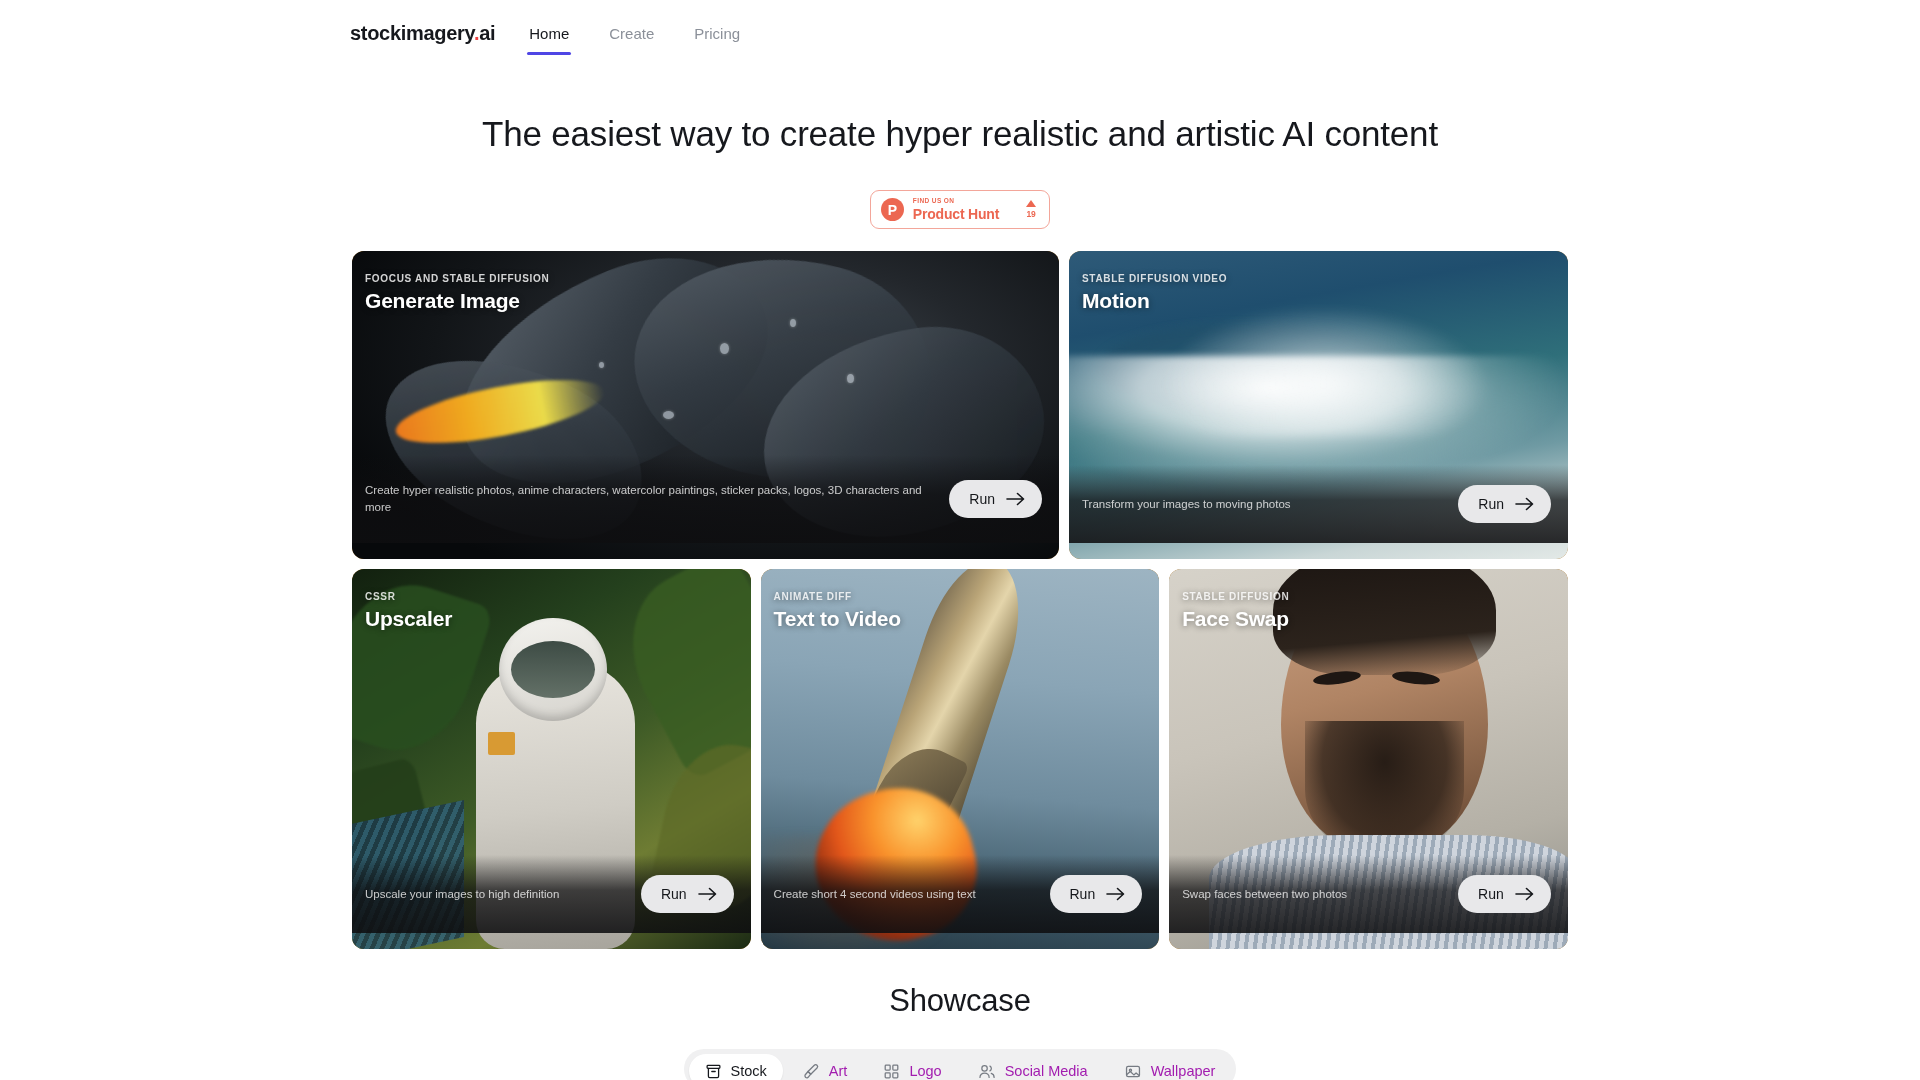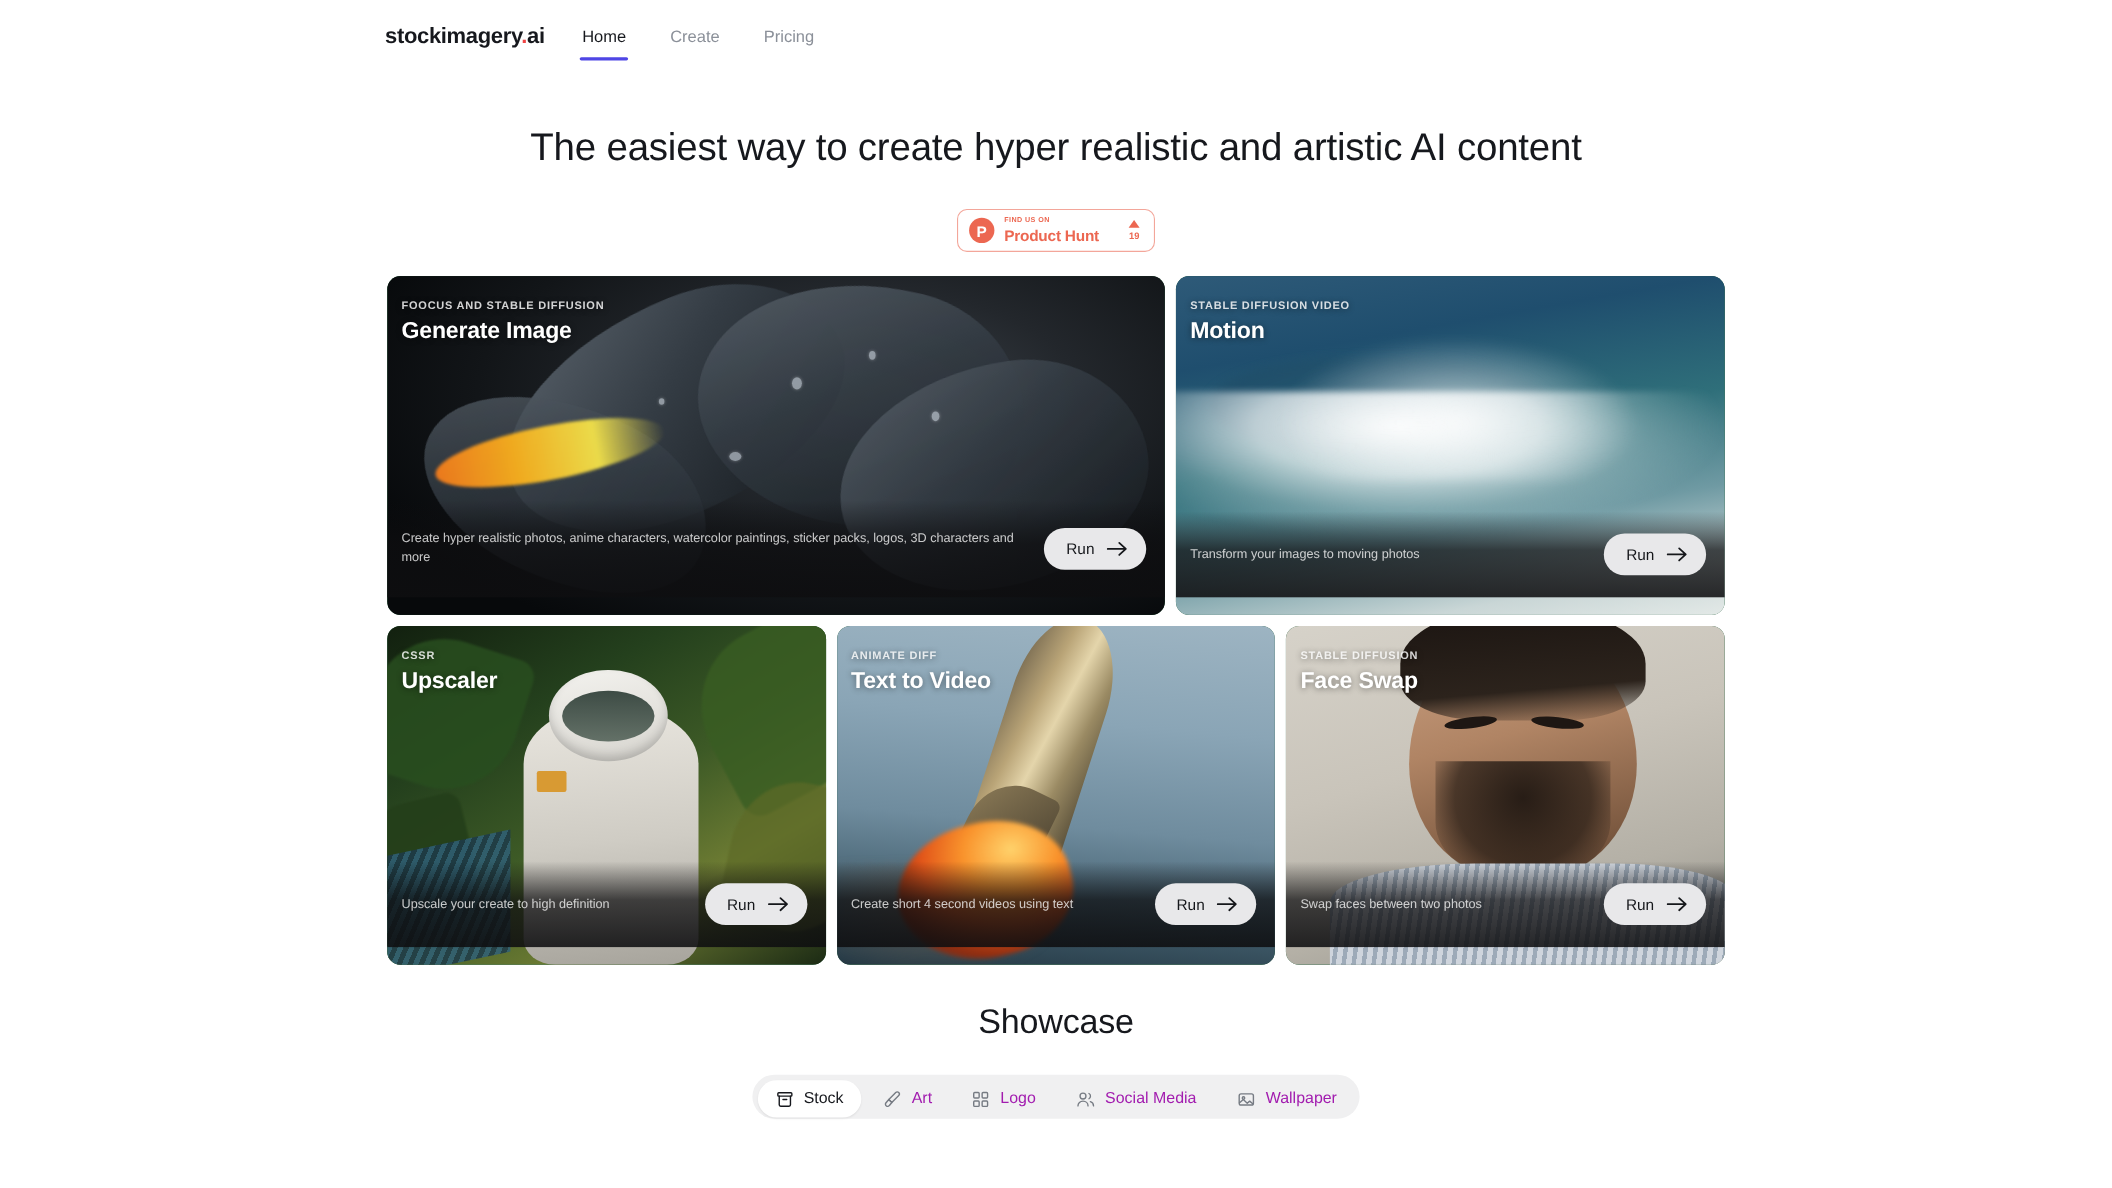--- a/index.html
+++ b/index.html
@@ -102,25 +102,25 @@
   
   .grid-wrap { width: 1216px; margin: 22px auto 0; }
   .row { display: flex; gap: 10px; }
   .row + .row { margin-top: 10px; }
 
   .card {
     position: relative;
     border-radius: 12px;
     overflow: hidden;
     cursor: pointer;
-    background: #14532d;
+    background: #a16207;
   }
   .card-r1-a { width: 707px; height: 308px; }
   .card-r1-b { width: 499px; height: 308px; }
-  .card-r2   { width: 398.6px; height: 308px; }
+  .card-r2   { width: 398.6px; height: 380px; }
 
   .card-art { position: absolute; inset: 0; }
 
   .card-top {
     position: absolute;
     top: 22px; left: 13px;
     z-index: 4;
     text-shadow: 0 1px 6px rgba(0,0,0,.45);
   }
   .card-kicker {
@@ -476,21 +476,21 @@
         <div class="suit"></div>
         <div class="helmet"></div>
         <div class="visor"></div>
         <div class="panel"></div>
       </div>
       <div class="card-top">
         <div class="card-kicker">CSSR</div>
         <div class="card-title">Upscaler</div>
       </div>
       <div class="card-bottom">
-        <div class="card-desc">Upscale your create to high definition</div>
+        <div class="card-desc">Upscale your images to high definition</div>
         <button class="run-btn">
           <span>Run</span>
           <span>
             <svg width="19" height="14" viewBox="0 0 19 14" fill="none" stroke="#15171b" stroke-width="1.6" stroke-linecap="round" stroke-linejoin="round">
                 <path d="M1 7h16M11.5 1.5L17.5 7l-6 5.5"></path>
               </svg>
           </span>
         </button>
       </div>
     </div>

